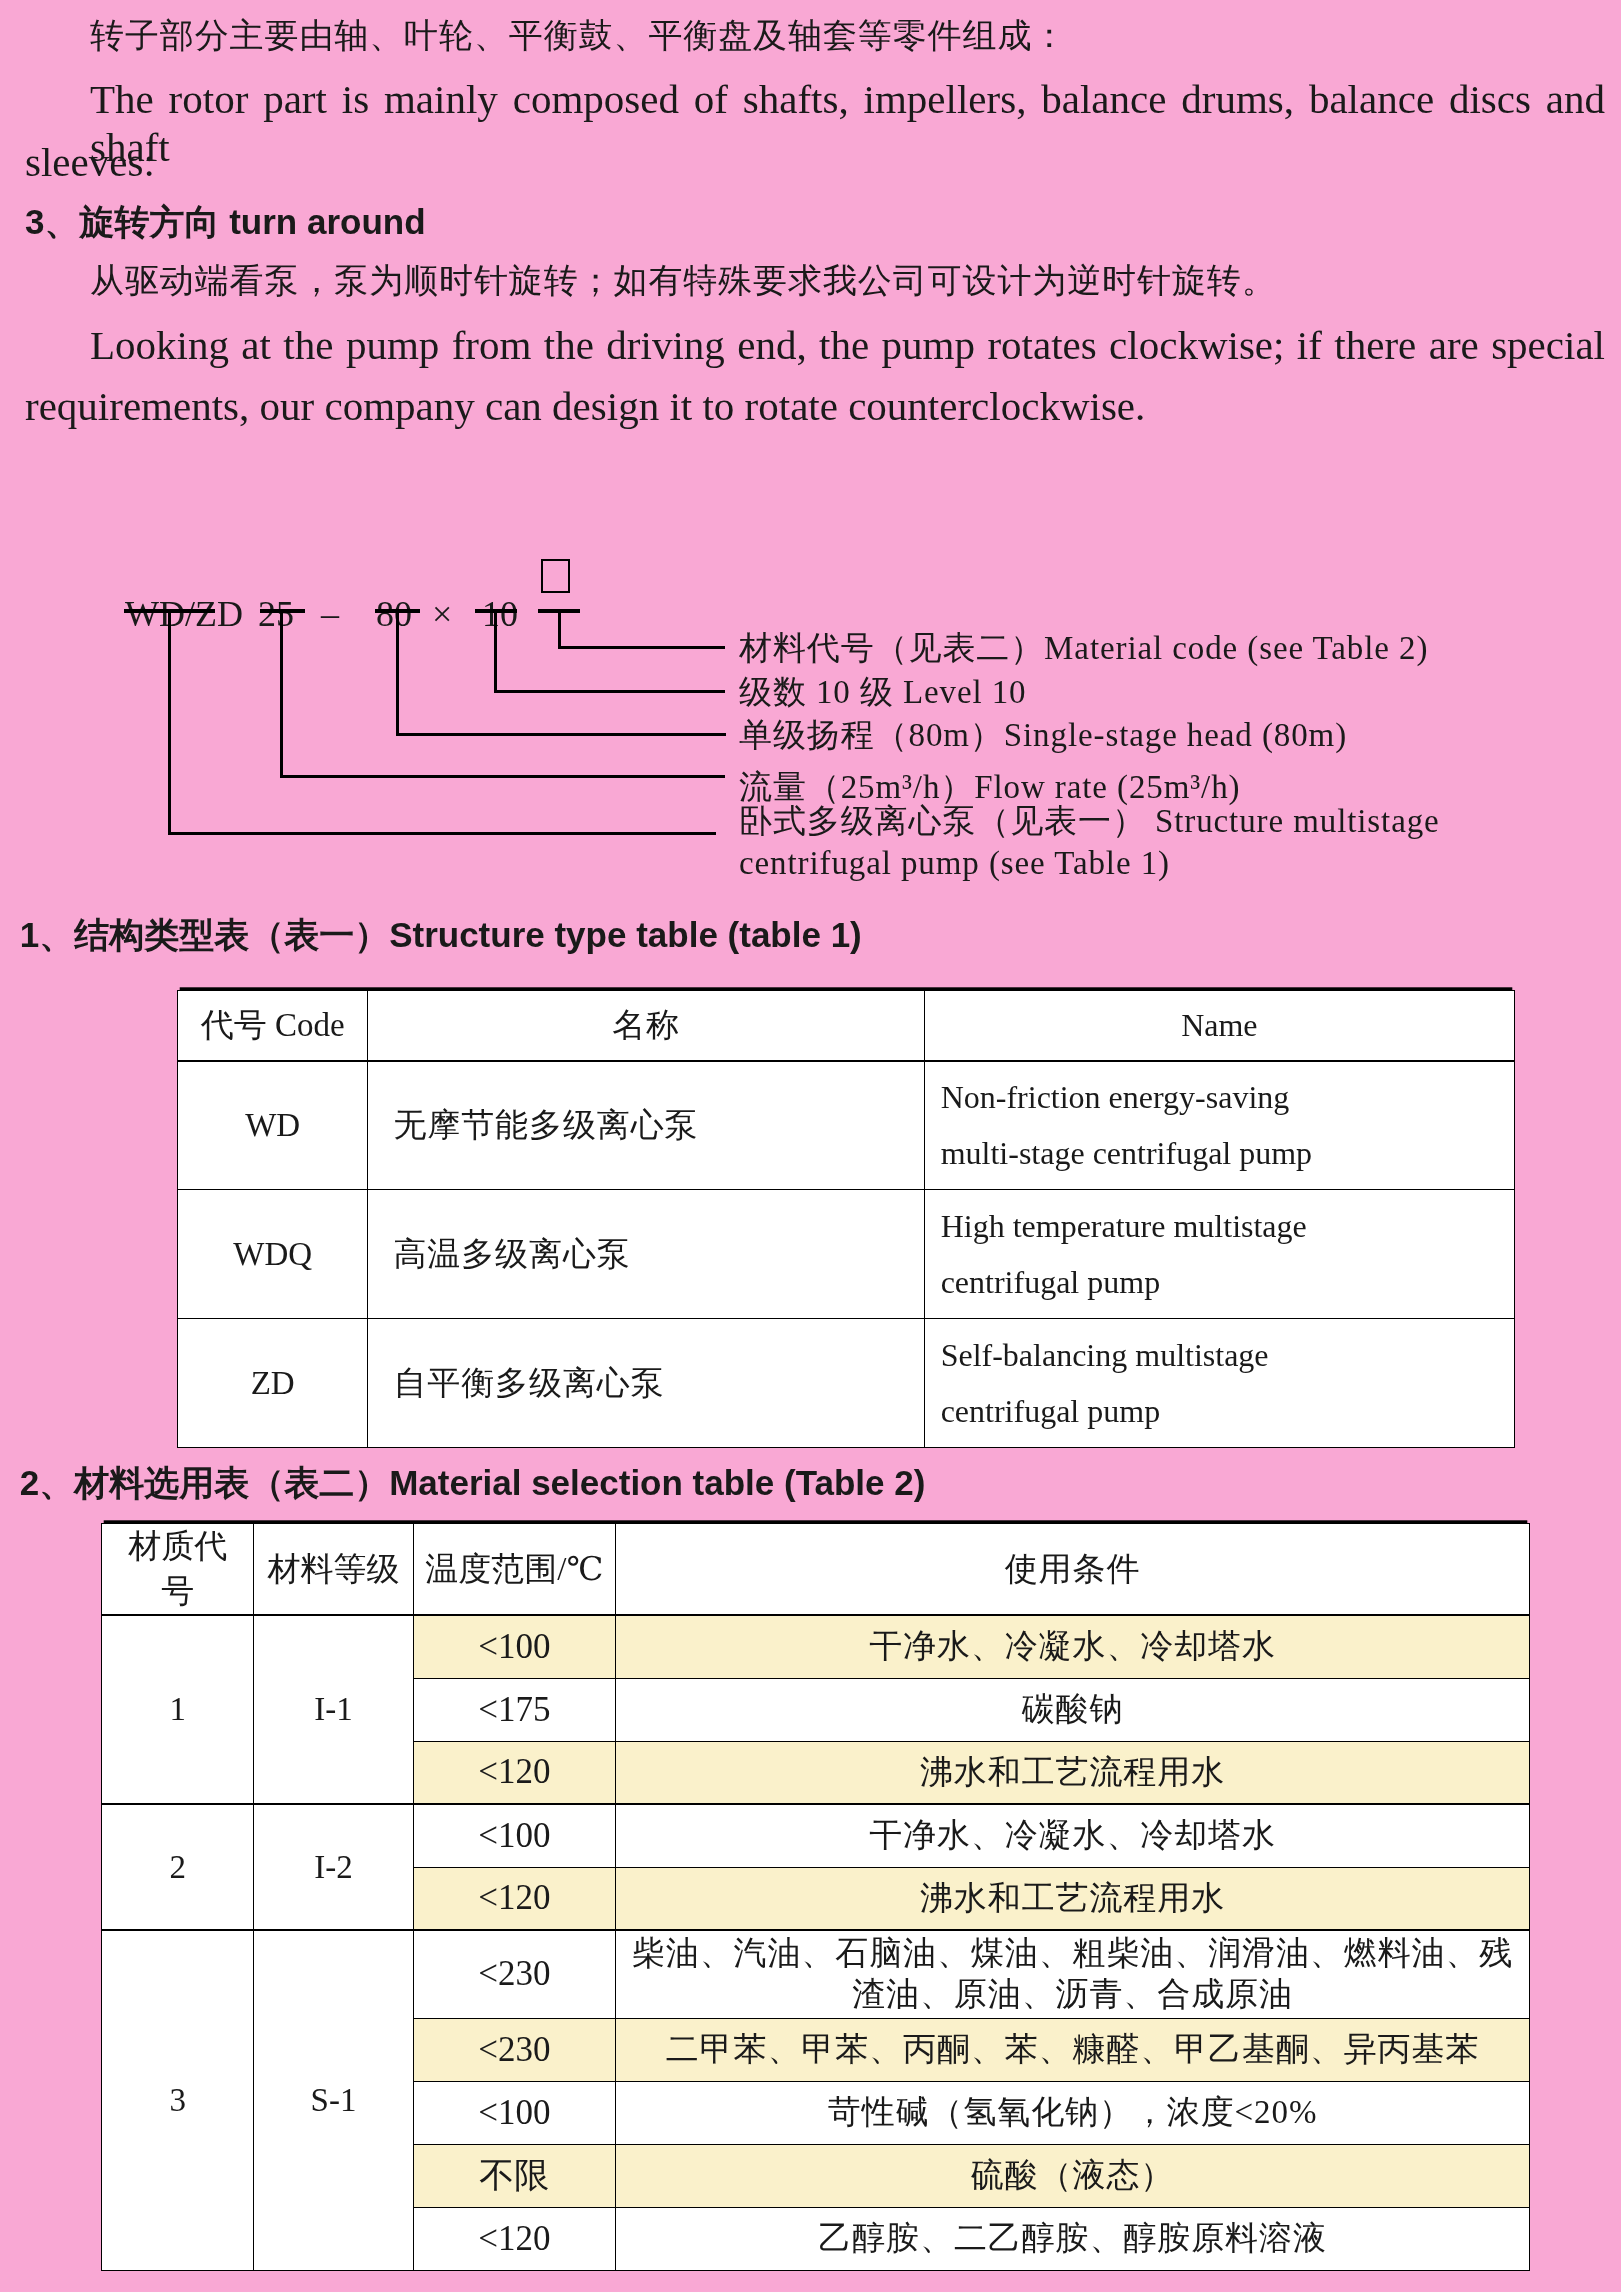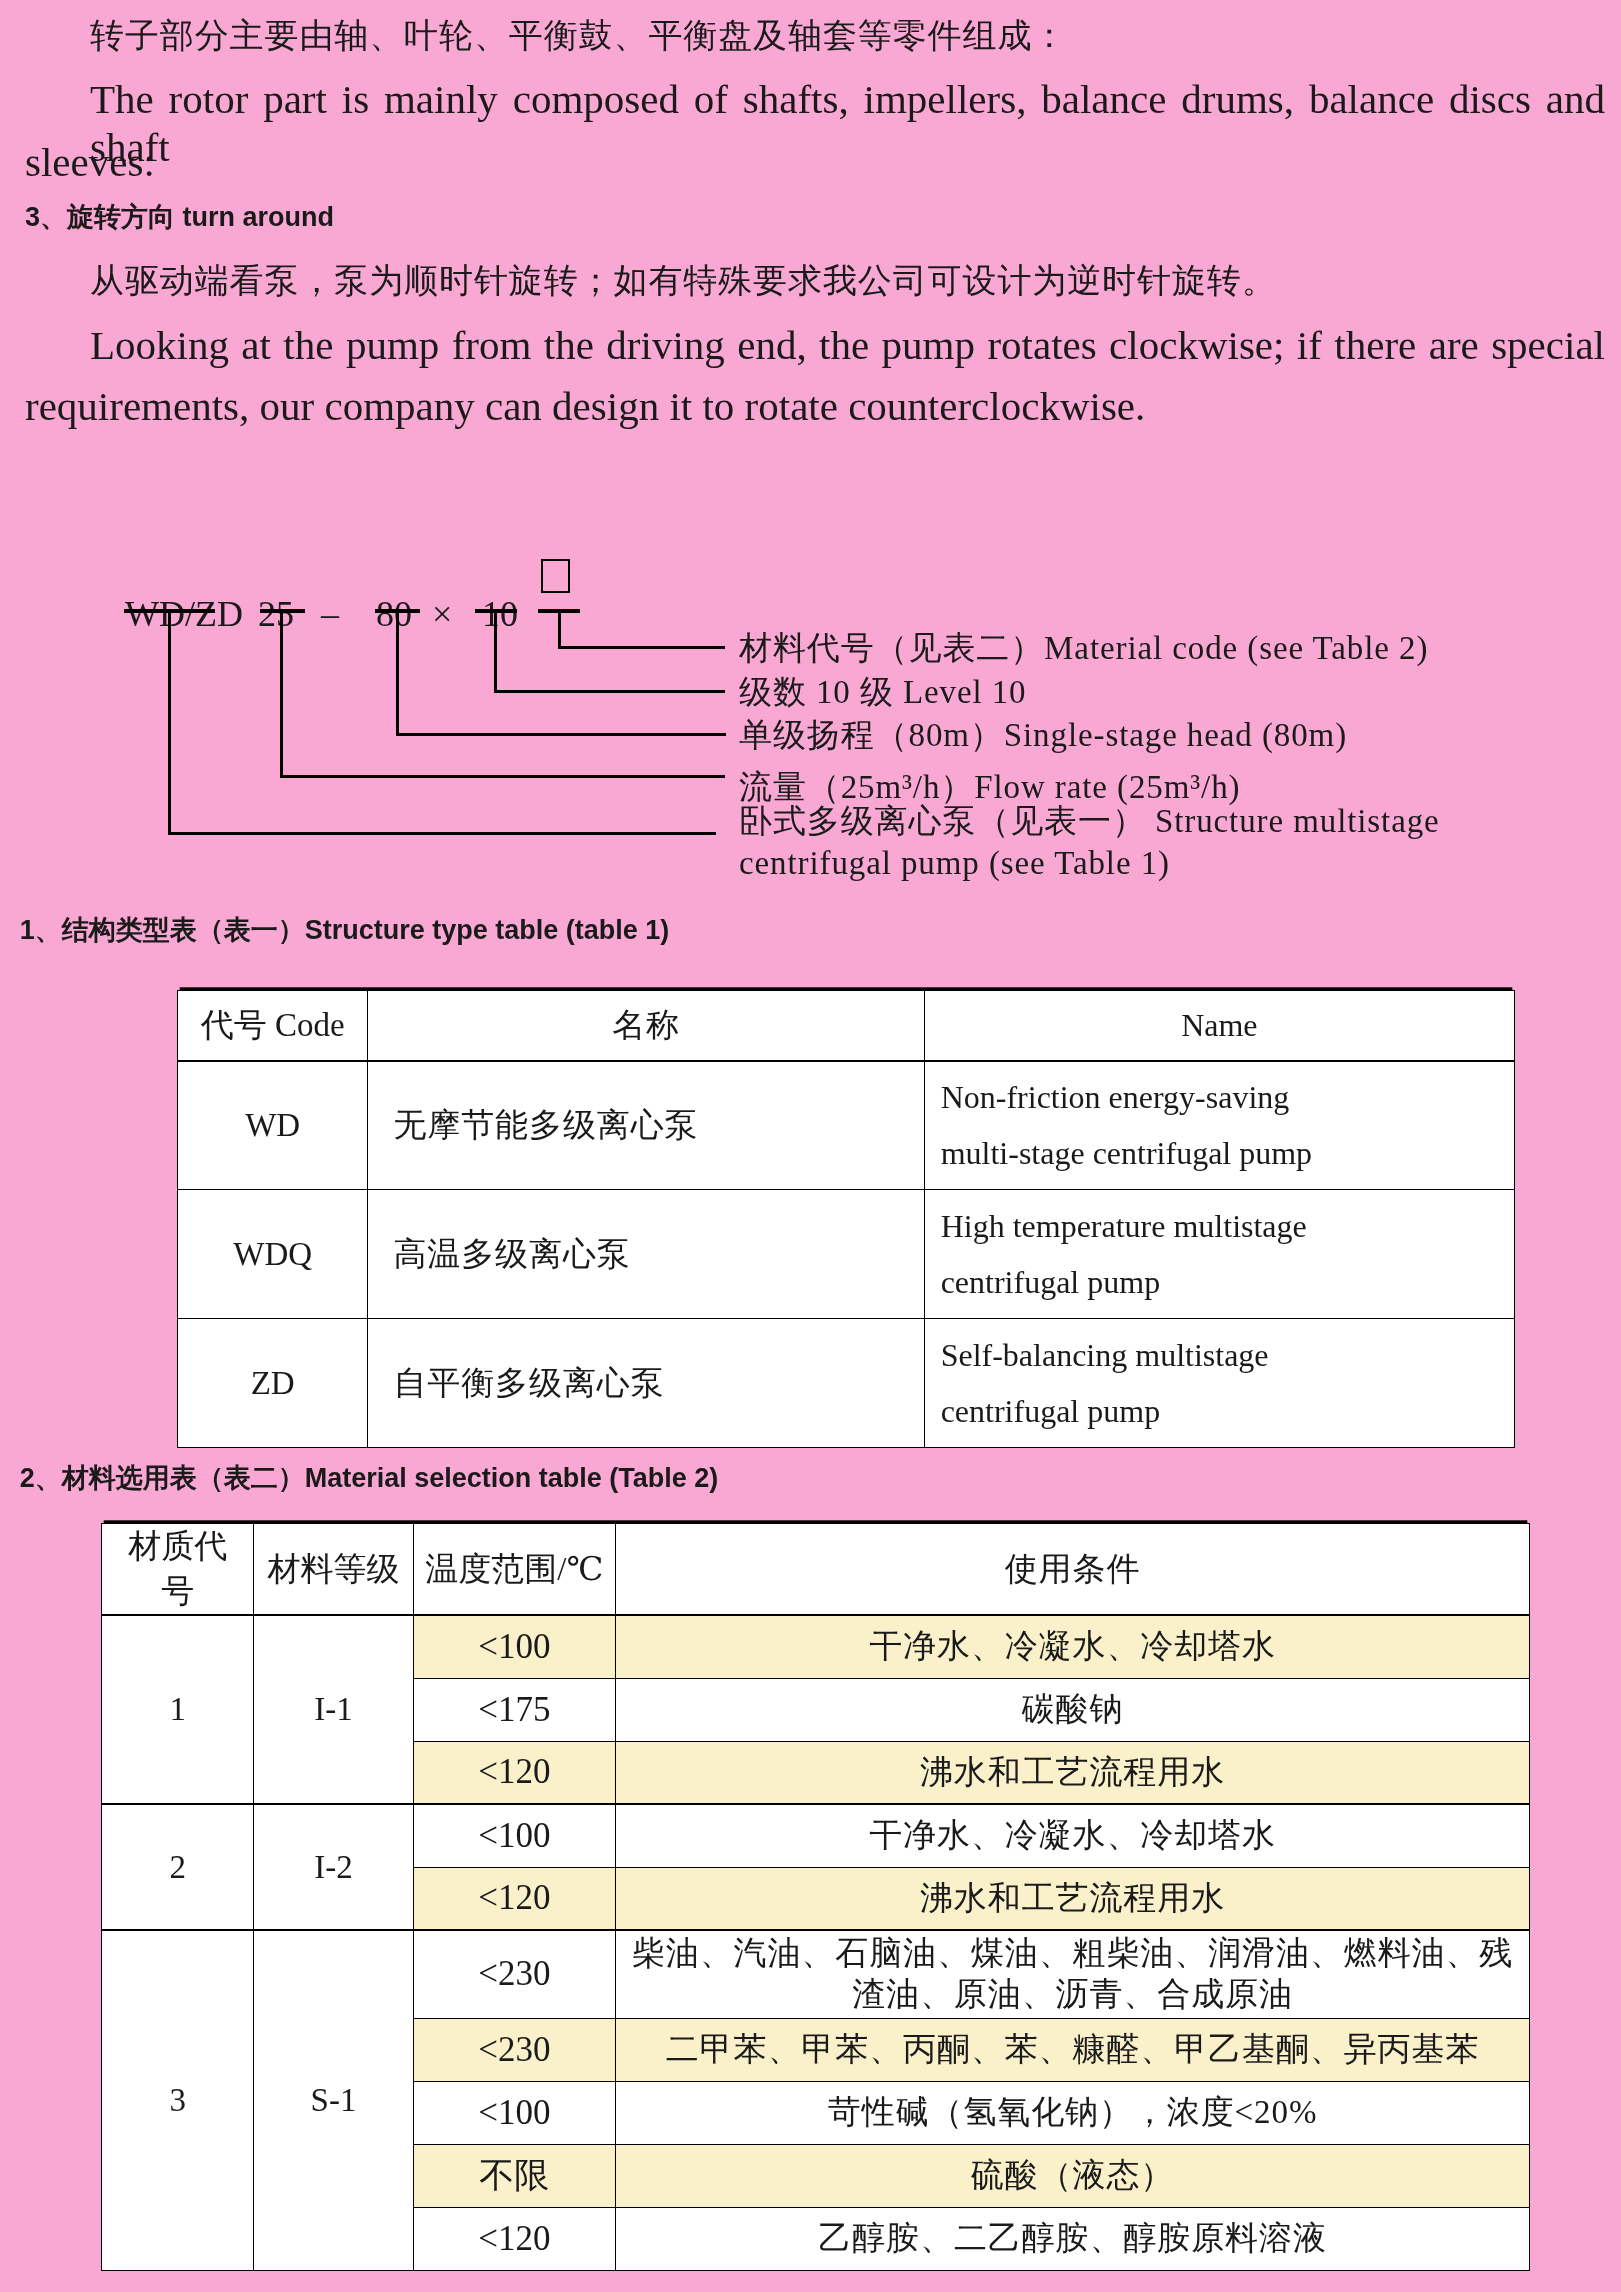--- a/index.html
+++ b/index.html
@@ -16,21 +16,21 @@
   .abs { position: absolute; }
   .cn-line { font-size: 34px; letter-spacing: 0.9px; white-space: nowrap; }
   .en-line { font-size: 41px; white-space: nowrap; }
   .justify-full {
     width: 1515px; white-space: normal;
     text-align: justify; text-align-last: justify;
     word-spacing: 1.8px;
   }
   .h-sans {
     font-family: "Liberation Sans", "DejaVu Sans", sans-serif;
-    font-weight: bold; font-size: 27px; white-space: nowrap;
+    font-weight: bold; font-size: 35px; white-space: nowrap;
   }
   .h-big {
     font-family: "Liberation Serif", "DejaVu Serif", serif;
     font-weight: bold; font-size: 47px; letter-spacing: 1.8px; white-space: nowrap;
   }
   
   .diagram { left:0; top:537px; width:1621px; height:387px; }
   .model-part { position:absolute; top:16px; font-size:36px; font-weight:normal;margin-top:40px; }
   .model-box { position:absolute; left:541px; top:21.5px; width:29px; height:34px; border:2.7px solid #000; }
   .useg { position:absolute; top:72px; height:3.6px; background:#000; }

